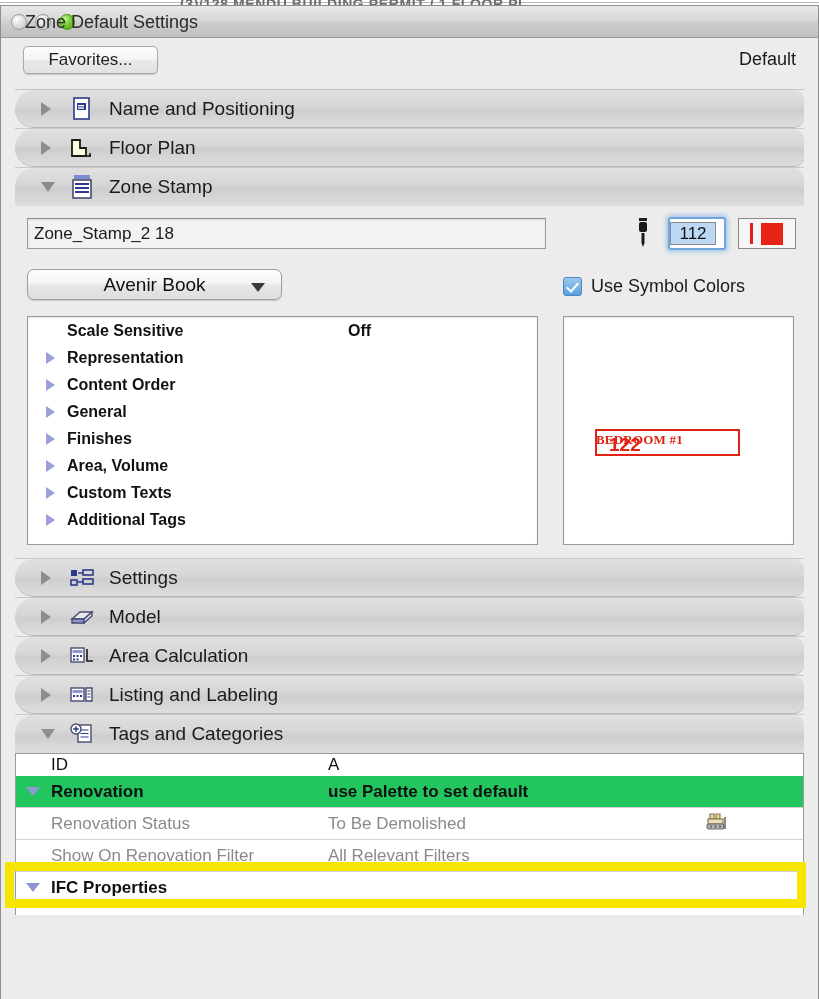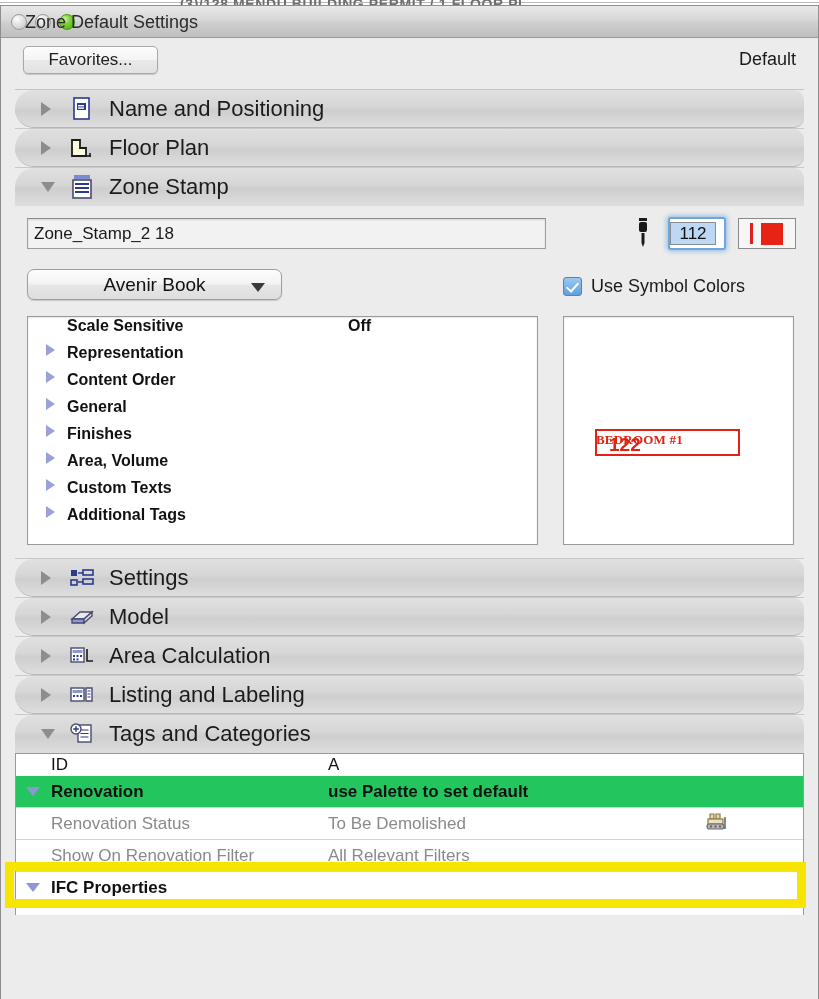--- a/index.html
+++ b/index.html
@@ -163,21 +163,21 @@
   }
   .sec-icon {
     width: 30px; height: 30px;
     flex: 0 0 auto;
     display: flex;
     align-items: center;
     justify-content: center;
     margin-right: 12px;
   }
   .sec-label {
-    font-size: 22px;
+    font-size: 19px;
     color: #1b1b1b;
   }
 
   .section-rule {
     margin: 0 14px;
     border-top: 1px solid #c9c9c9;
   }
 
   
   .zone-body {
@@ -320,20 +320,21 @@
     width: 511px; height: 229px;
     background: #ffffff;
     border: 1px solid #9a9a9a;
     box-shadow: inset 0 1px 2px rgba(0,0,0,0.1);
     overflow: hidden;
   }
   .param-row {
     position: relative;
     height: 27px;
     display: flex;
+    align-items: center;
     padding-left: 18px;
     cursor: default;
   }
   .param-tri {
     width: 0; height: 0;
     border-left: 9px solid #9aa0d8;
     border-top: 6px solid transparent;
     border-bottom: 6px solid transparent;
     margin-right: 12px;
     flex: 0 0 auto;

